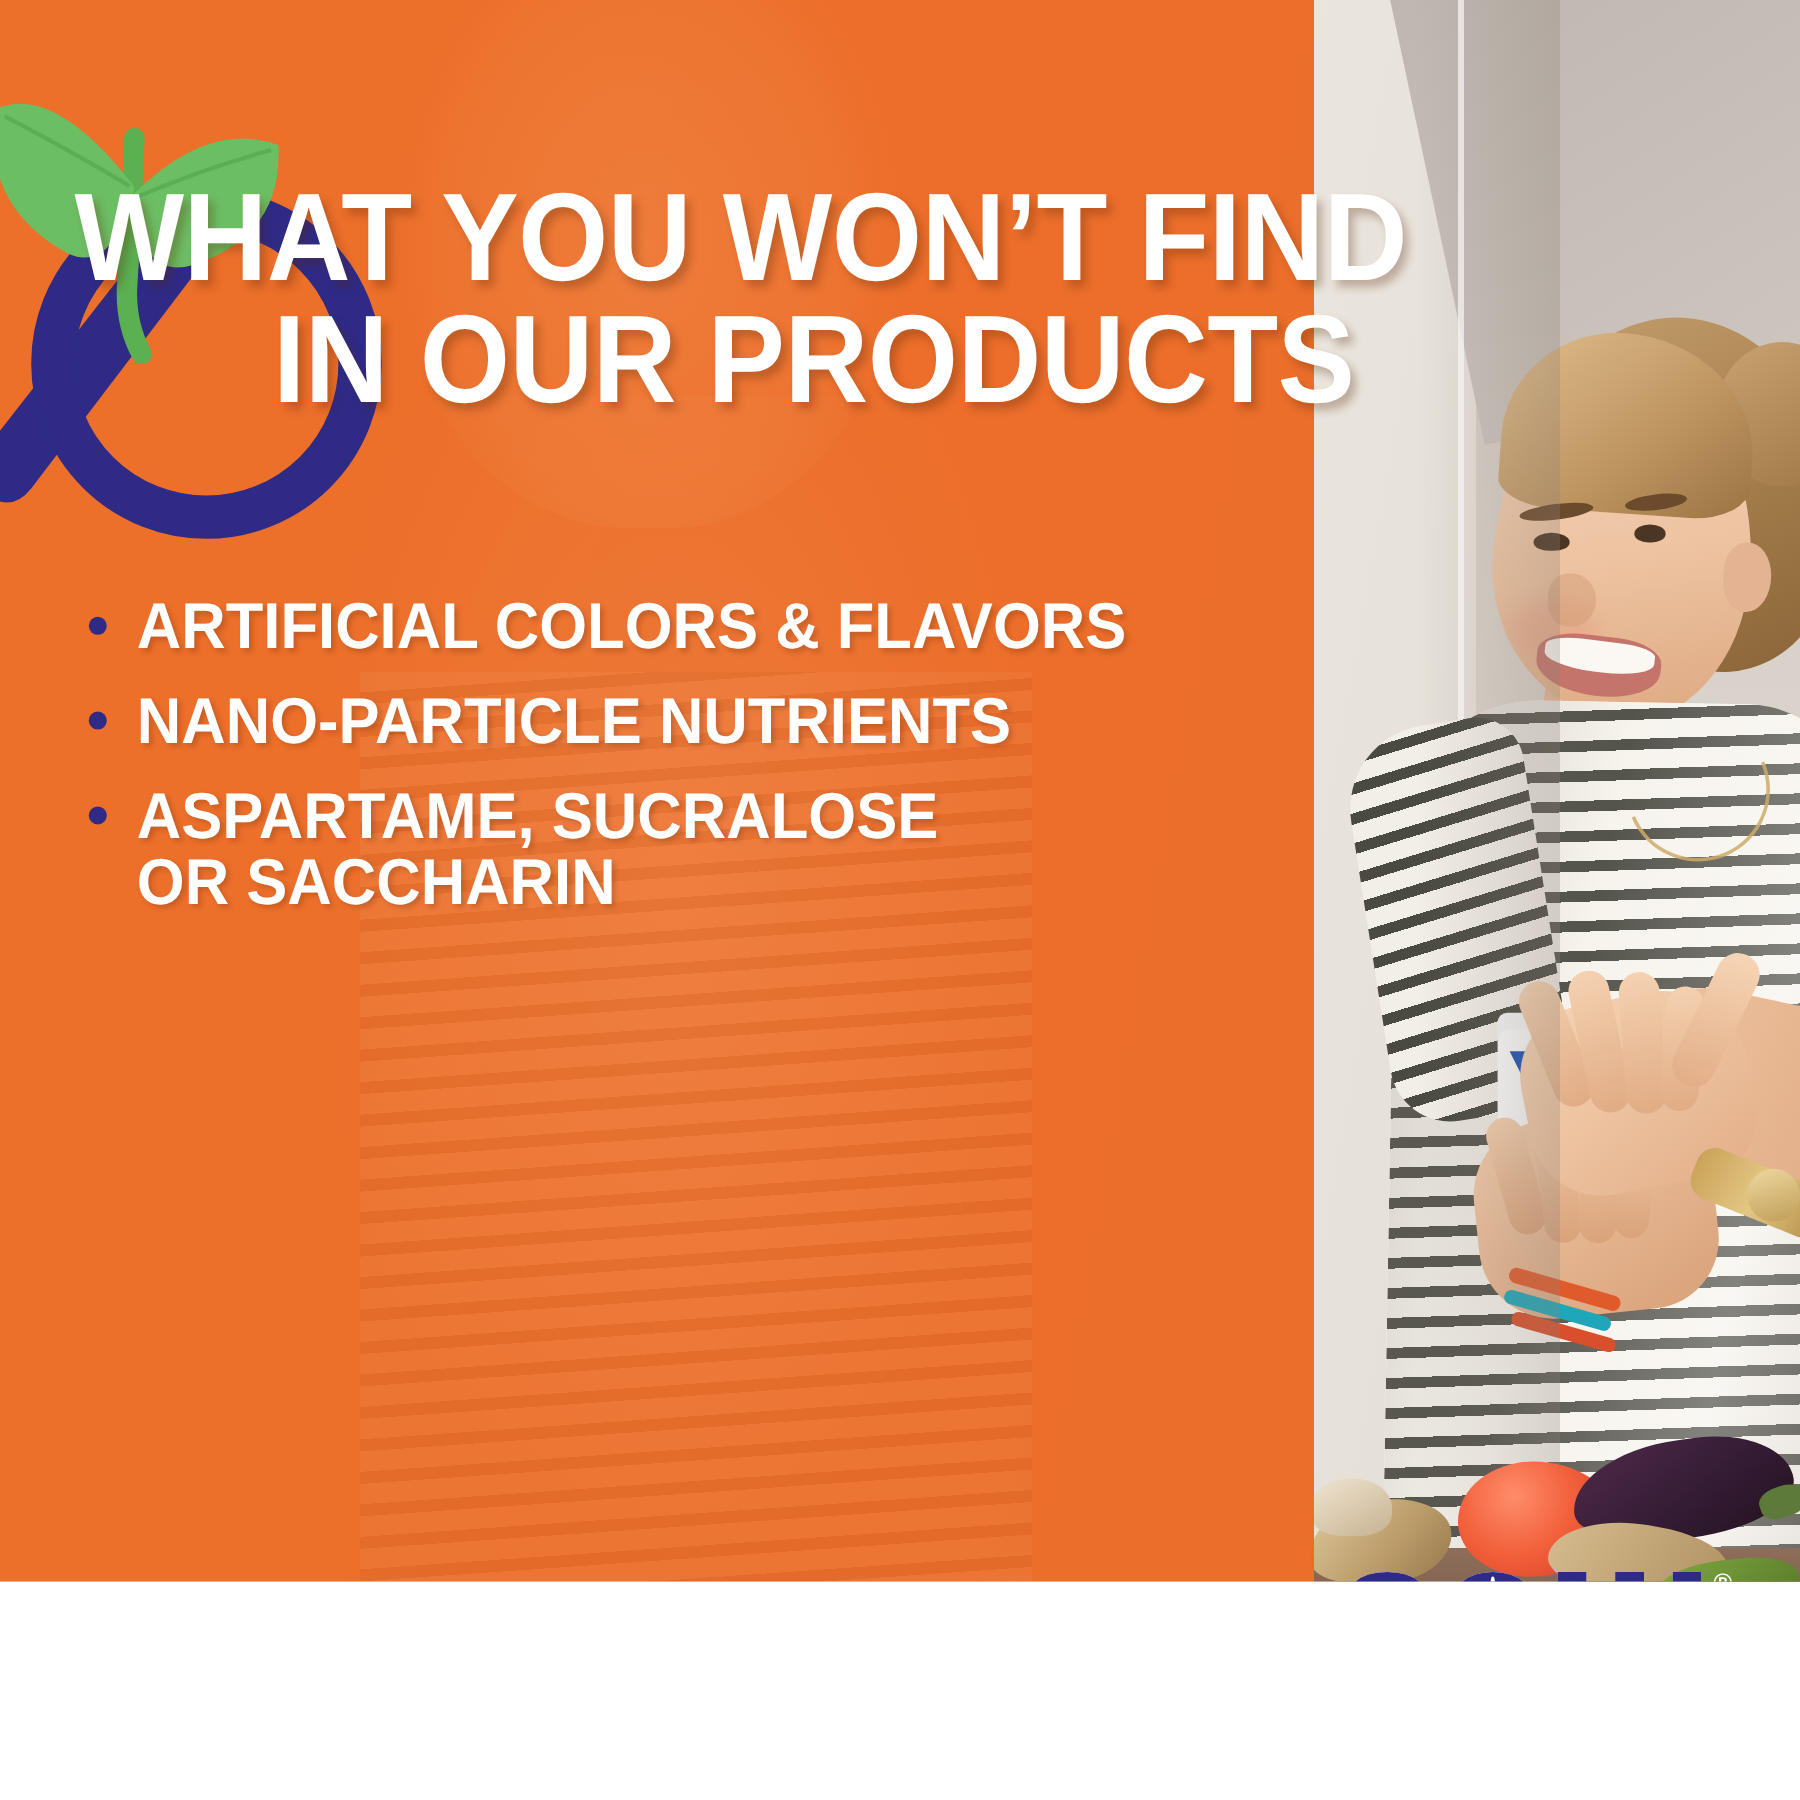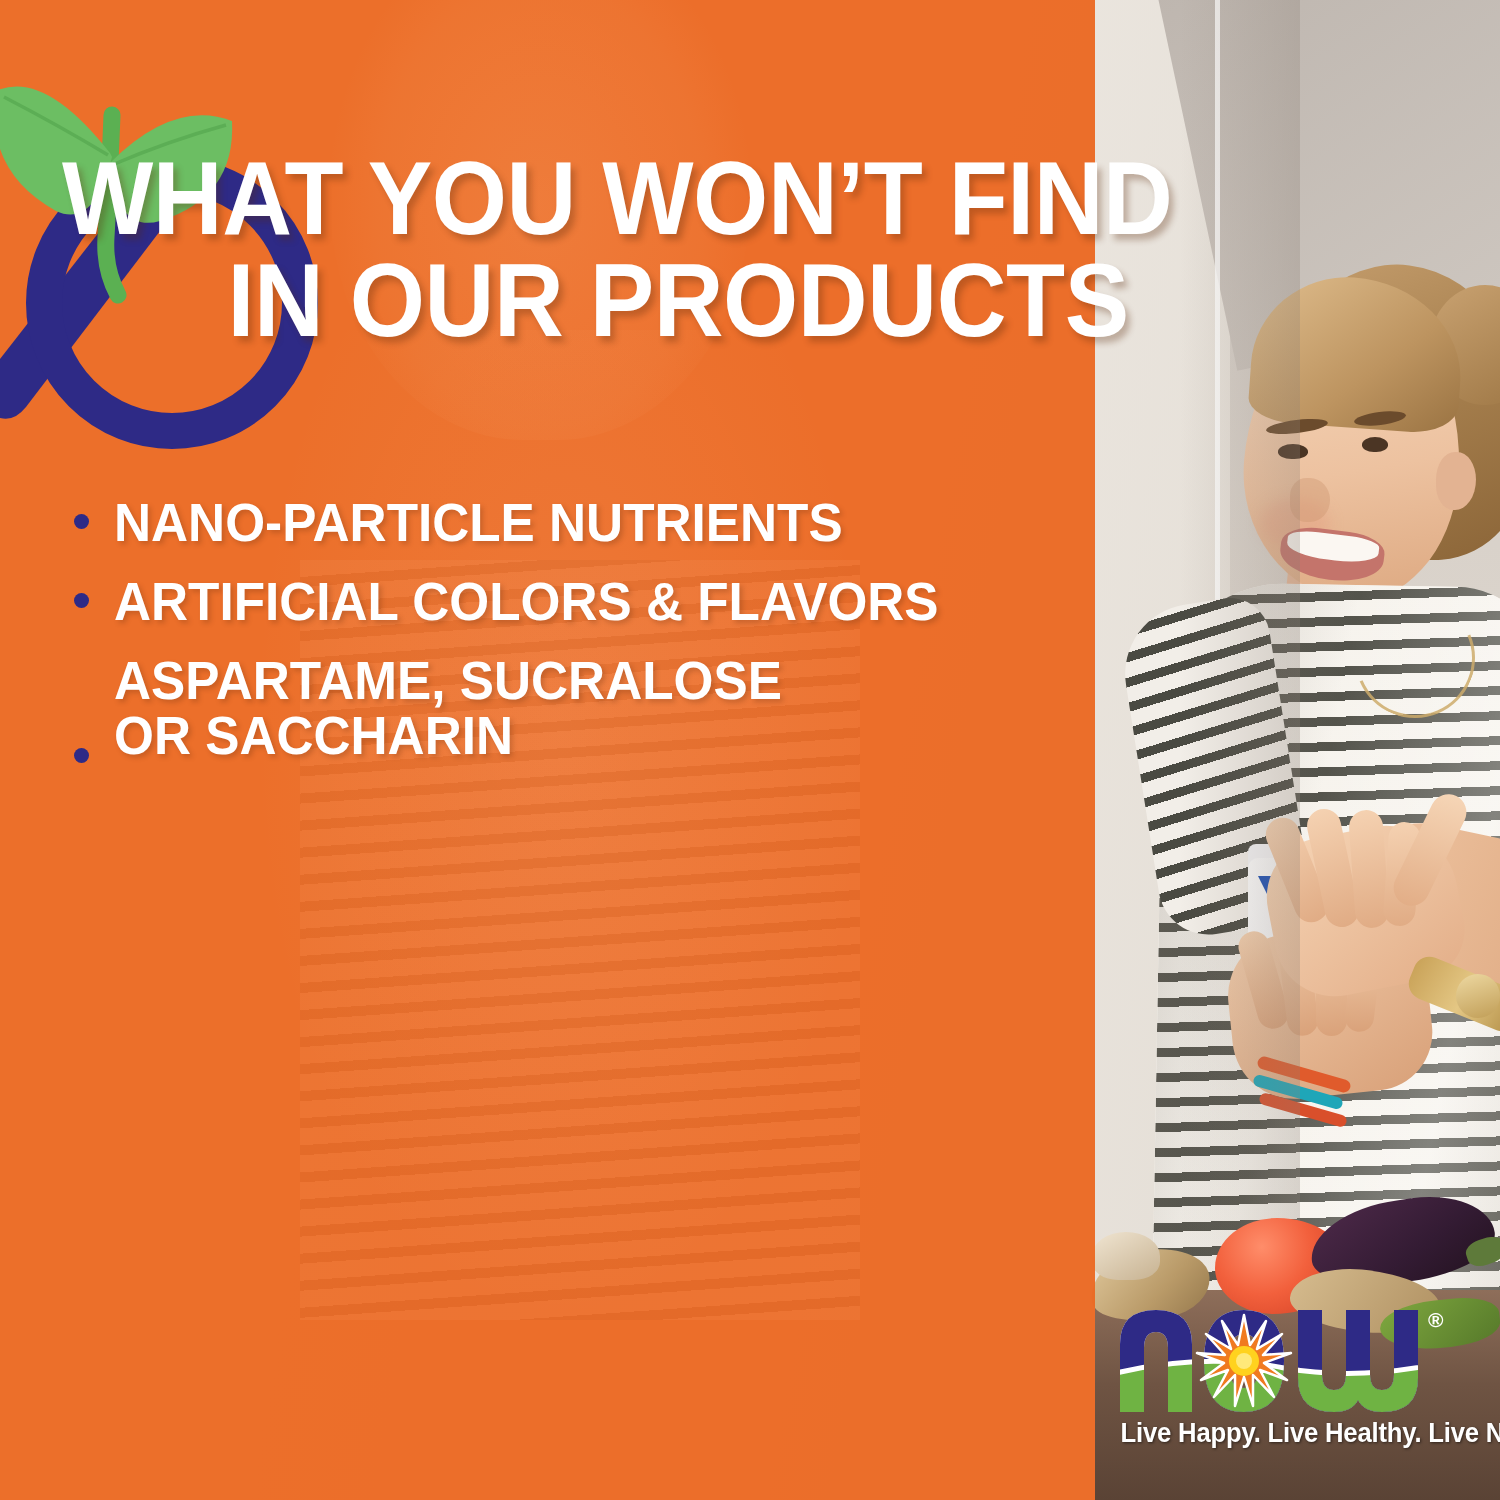--- a/index.html
+++ b/index.html
@@ -6,21 +6,21 @@
   html, body { width:1500px; height:1500px; }
   body {
     font-family:"Liberation Sans", sans-serif;
     background:#ffffff;
     overflow:hidden;
   }
 
   #poster {
     position:relative;
     width:1500px;
-    height:1500px;
+    height:1318px;
     overflow:hidden;
     background:#EFEAE4;
   }
 
   
   .photo-layer { position:absolute; inset:0; }
 
   
   .wall-left {
     position:absolute; left:0; top:0; width:1230px; height:1500px;
@@ -315,21 +315,21 @@
     color:#FFFFFF;
     font-weight:700;
     font-size:54px;
     line-height:1.02;
     letter-spacing:0px;
     transform:scaleX(0.95);
     transform-origin:left top;
     text-shadow:3px 3px 5px rgba(90,40,10,.25);
     white-space:pre-line;
   }
-  .bullet-row.two-line { margin-bottom:22px;align-items:flex-end; }
+  .bullet-row.two-line { margin-bottom:22px; }
 
   
   .logo-block { position:absolute; left:1112px; top:1300px; width:350px; height:175px; }
   .tagline {
     position:absolute; left:0; top:118px; width:344px;
     text-align:center;
     color:#FFFFFF;
     font-size:27px;
     font-weight:700;
     letter-spacing:-0.2px;
@@ -448,25 +448,25 @@
   </div>
 
   <div class="headline">
     <span class="l1">WHAT YOU WON’T FIND</span>
     <span class="l2">IN OUR PRODUCTS</span>
   </div>
 
   <div class="bullets">
     <div class="bullet-row">
       <span class="bullet-dot"></span>
-      <span class="bullet-text">NANO-PARTICLE NUTRIENTS</span>
+      <span class="bullet-text">ARTIFICIAL COLORS &amp; FLAVORS</span>
     </div>
     <div class="bullet-row">
       <span class="bullet-dot"></span>
-      <span class="bullet-text">ARTIFICIAL COLORS &amp; FLAVORS</span>
+      <span class="bullet-text">NANO-PARTICLE NUTRIENTS</span>
     </div>
     <div class="bullet-row two-line">
       <span class="bullet-dot"></span>
       <span class="bullet-text">ASPARTAME, SUCRALOSE
 OR SACCHARIN</span>
     </div>
   </div>
 
   <div class="logo-block">
     <svg width="344" height="116" viewBox="0 0 344 116" xmlns="http://www.w3.org/2000/svg">

